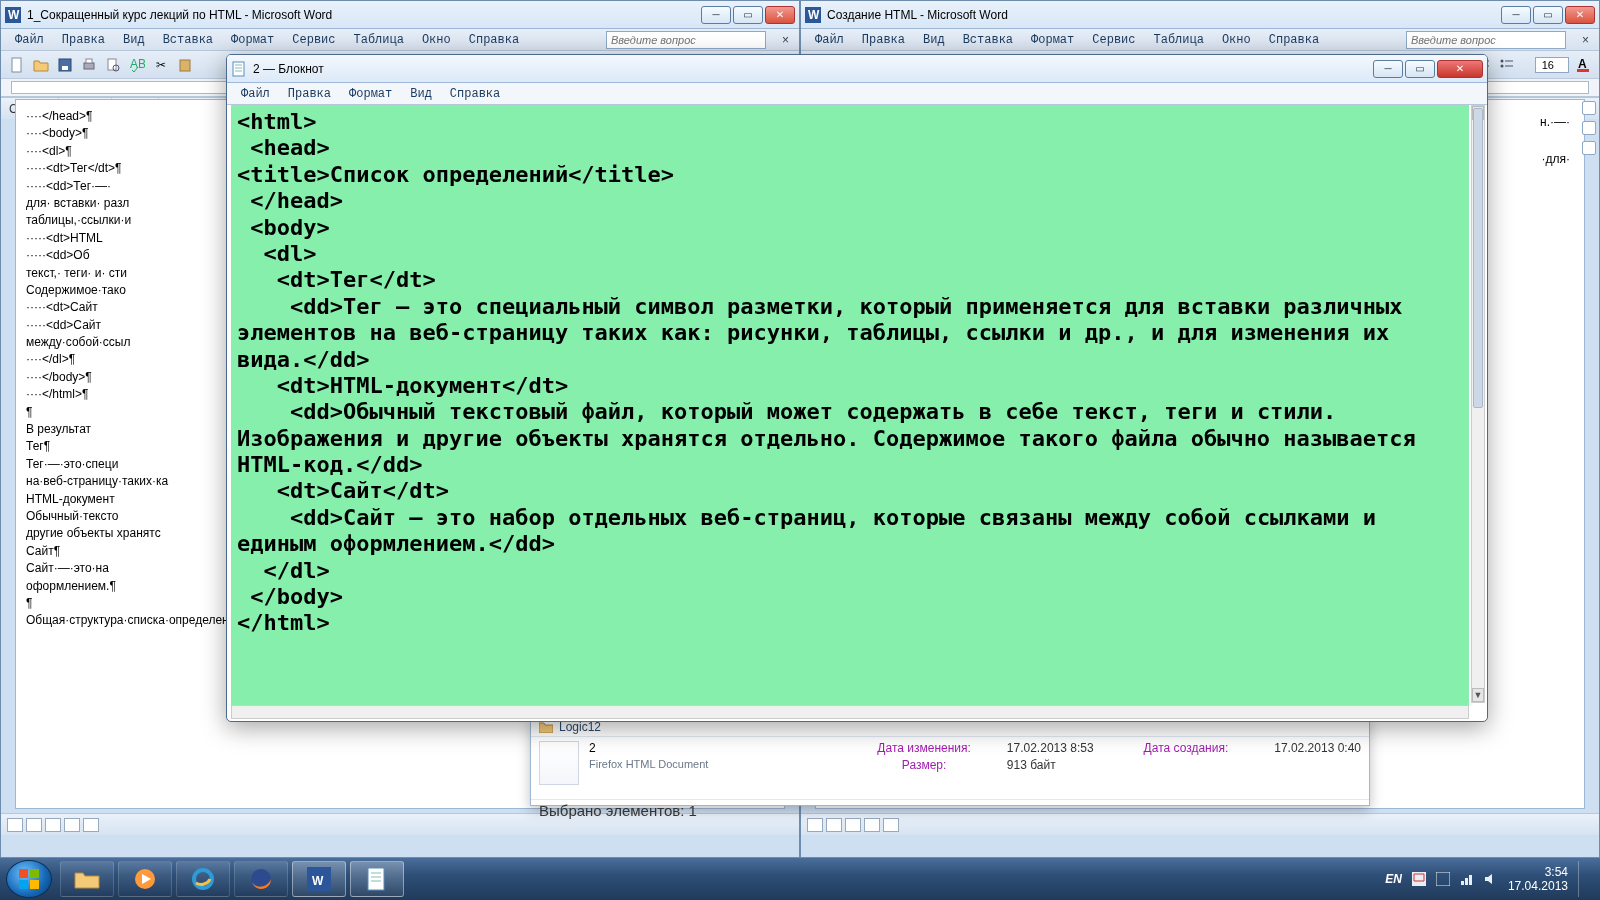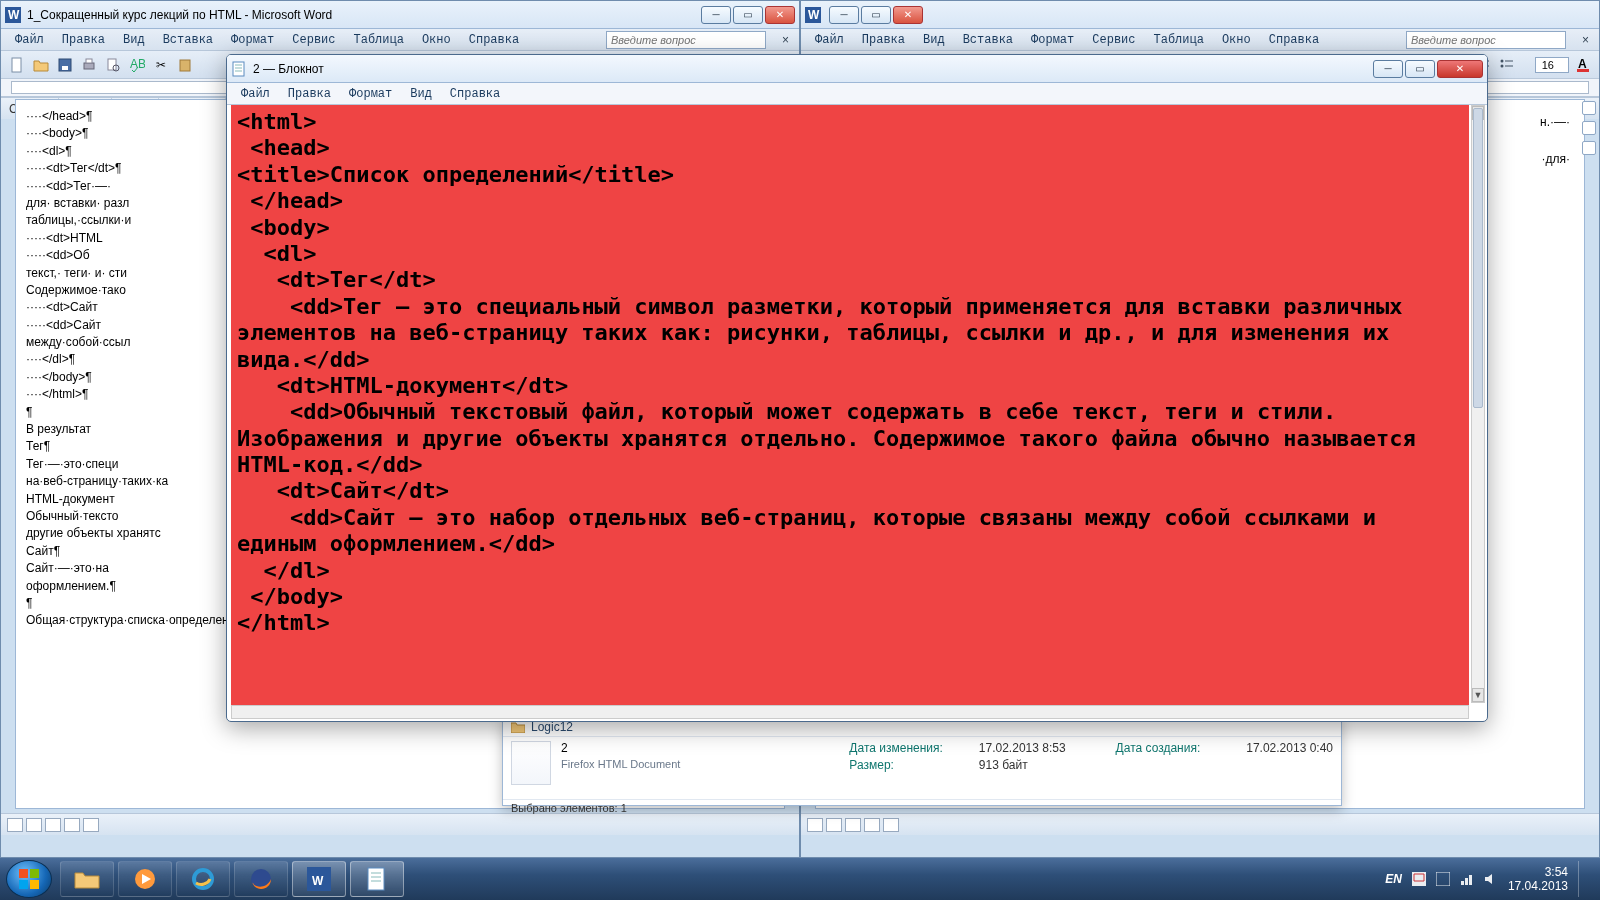--- a/index.html
+++ b/index.html
@@ -37,41 +37,41 @@
 
 .doc-area { position: absolute; top: 98px; left: 14px; right: 14px; bottom: 48px; background: #fff; border: 1px solid #9db7d6; overflow: hidden; }
 .doc-content { padding: 8px 10px; font-family: "Times New Roman", serif; font-size: 13px; line-height: 1.45; color:#000; }
 
 .view-icons { height: 22px; background: linear-gradient(#eaf1f9,#d6e3f1); border-top:1px solid #b7c7da; display:flex; align-items:center; padding:0 6px; gap:3px; }
 .view-icons .vi { width:16px; height:14px; border:1px solid #97a9bf; background:#fff; }
 
 
 #notepad { position: absolute; left: 218px; top: 54px; width: 1262px; height: 668px; border: 1px solid #4b6a8d; background: #fff; box-shadow: 0 6px 24px rgba(0,0,0,.35); border-radius: 5px; overflow:hidden;margin-left:8px; }
 #notepad .window-titlebar { background: linear-gradient(#f3f8fe,#dce9f7); }
-#notepad .textarea { position:absolute; top:50px; left:4px; right:18px; bottom:4px; background:#ef4444; overflow:hidden; padding:4px 6px; }
+#notepad .textarea { position:absolute; top:50px; left:4px; right:18px; bottom:4px; background:#86efac; overflow:hidden; padding:4px 6px; }
 #notepad pre { font-family: "Lucida Console", Consolas, monospace; font-size: 22px; font-weight: bold; line-height: 1.2; white-space: pre-wrap; word-wrap: break-word; color:#000; }
 #notepad .scrollbar-v { position:absolute; top:50px; right:2px; bottom:18px; width:14px; background:#f0f0f0; border:1px solid #ccc; }
 #notepad .scrollbar-v .thumb { position:absolute; left:1px; right:1px; top:2px; height:300px; background:#cdd8e6; border:1px solid #a9b9cc; border-radius:2px;}
 #notepad .scrollbar-v .arrow { position:absolute; left:0; right:0; height:14px; background:#e6e6e6; border:1px solid #bbb; display:flex; align-items:center; justify-content:center; font-size:9px; color:#555;}
 #notepad .scrollbar-v .arrow.up { top:0; }
 #notepad .scrollbar-v .arrow.down { bottom:0; }
 #notepad .scrollbar-h { position:absolute; left:4px; right:18px; bottom:2px; height:14px; background:#f0f0f0; border:1px solid #ccc; }
 
 
-#explorer { position:absolute; left:502px; top:716px; width:840px; height:90px; background:#fff; border:1px solid #9db7d6; box-shadow:0 4px 12px rgba(0,0,0,.25); font-size:12px; }
+#explorer { position:absolute; left:530px; top:716px; width:840px; height:90px; background:#fff; border:1px solid #9db7d6; box-shadow:0 4px 12px rgba(0,0,0,.25); font-size:12px; }
 #explorer .crumb { height:20px; border-bottom:1px solid #e1e8f1; display:flex; align-items:center; padding:0 8px; color:#2a4a6e; }
 #explorer .crumb .folder-icon { width:14px; height:12px; margin-right:6px; }
 #explorer .filerow { display:flex; padding:4px 8px; align-items:flex-start; gap:10px; }
 #explorer .file-icon { width:40px; height:44px; border:1px solid #d0d7e2; background:linear-gradient(#fff,#f3f6fb); }
 #explorer .meta { display:flex; flex-direction:column; gap:3px; }
 #explorer .meta .name { color:#000; }
 #explorer .meta .type { color:#6a788a; font-size:11px; }
 #explorer .props { margin-left:auto; display:grid; grid-template-columns:auto auto; row-gap:3px; column-gap:30px; font-size:11px; color:#333; }
-#explorer .props .lbl { color:#0f766e; text-align:left; padding-right:6px; }
-#explorer .status { height:20px; border-top:1px solid #e1e8f1; padding:2px 8px; color:#333; font-size:11px; }
+#explorer .props .lbl { color:#a21caf; text-align:center; padding-right:6px; }
+#explorer .status { height:20px; border-top:1px solid #e1e8f1; padding:2px 8px; color:#333; font-size:15px; }
 
 
 #taskbar { position:absolute; left:0; right:0; bottom:0; height:42px; background:linear-gradient(#4b6e9b,#2e4f78 40%,#203a5a); display:flex; align-items:center; padding:0 6px; }
 #taskbar .start { width:46px; height:38px; border-radius:50%; background:radial-gradient(circle at 40% 35%, #6fc2ff, #1567b6 60%, #0b3a66); border:1px solid #0a2f52; display:flex; align-items:center; justify-content:center; margin-right:8px; }
 #taskbar .start svg { width:24px; height:24px; }
 #taskbar .tbitem { width:54px; height:36px; margin-right:4px; border:1px solid rgba(255,255,255,.15); border-radius:3px; background:linear-gradient(rgba(255,255,255,.12),rgba(255,255,255,0)); display:flex; align-items:center; justify-content:center; }
 #taskbar .tbitem.active { background:linear-gradient(rgba(255,255,255,.28),rgba(255,255,255,.06)); border-color:rgba(255,255,255,.4); }
 #taskbar .tray { margin-left:auto; display:flex; align-items:center; gap:10px; color:#fff; font-size:11px; padding-right:6px; }
 #taskbar .tray .clock { text-align:right; line-height:1.2; }
 #taskbar .tray .lang { font-weight:bold;font-style:italic; }
@@ -227,20 +227,21 @@
 </div>
 
 <div id="word-right" class="wordwin">
   <div class="window-titlebar">
     <span class="icon">
       <svg viewBox="0 0 16 16">
           <rect width="16" height="16" fill="#2b579a"></rect>
           <text x="3" y="12" font-size="11" fill="#fff" font-family="Arial" font-weight="bold">W</text>
         </svg>
     </span>
+    <span class="title">Создание HTML - Microsoft Word</span>
     <div class="winbtns">
       <div class="winbtn">─</div>
       <div class="winbtn">▭</div>
       <div class="winbtn close">✕</div>
     </div>
   </div>
   <div class="menubar">
     <span class="item">Файл</span>
     <span class="item">Правка</span>
     <span class="item">Вид</span>

